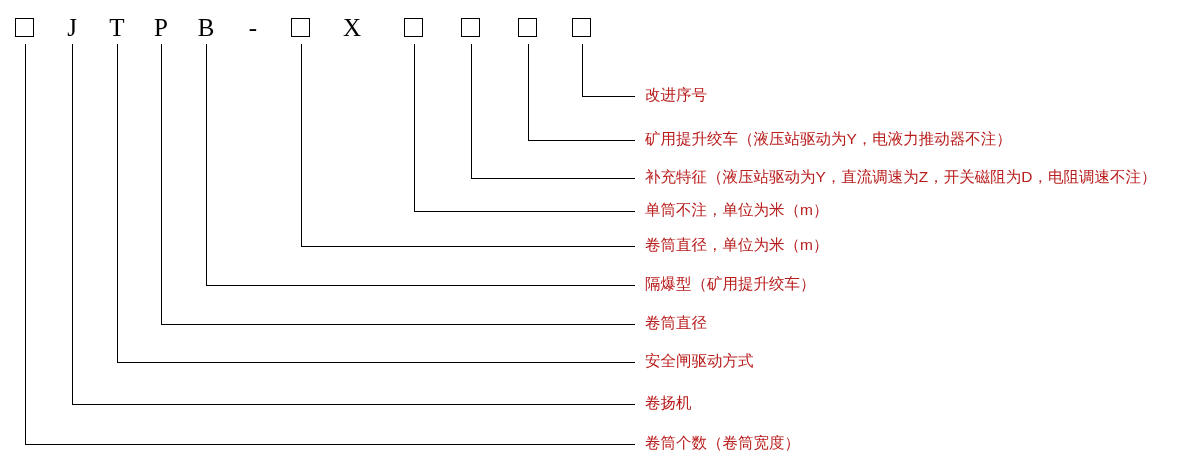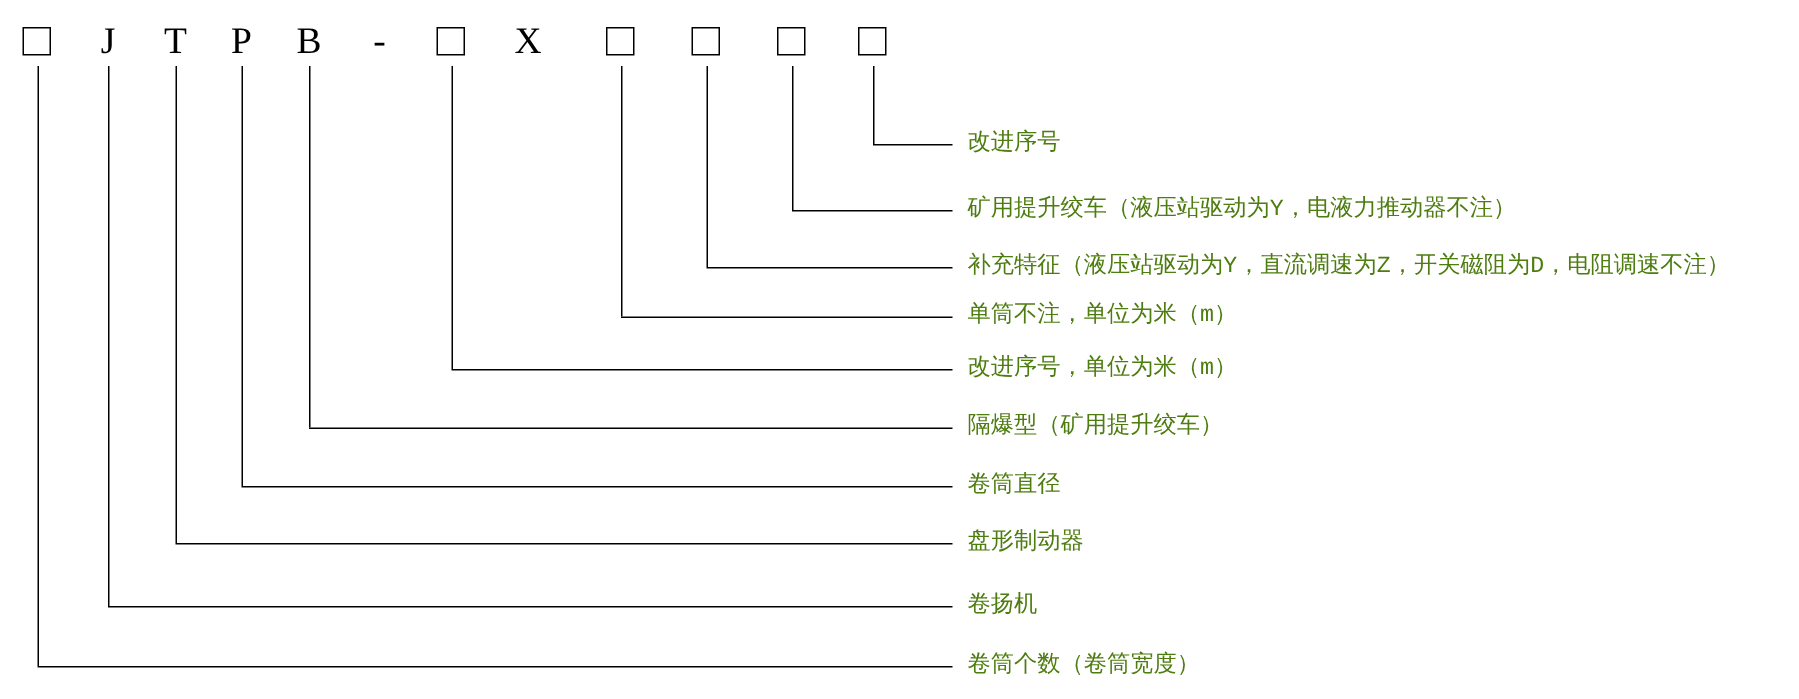--- a/index.html
+++ b/index.html
@@ -50,23 +50,23 @@
   .hline {
     position: absolute;
     height: 1px;
     background: #000000;
   }
   
   .label {
     position: absolute;
     font-size: 15.5px;
     line-height: 20px;
-    color: #4d7c0f;
+    color: #b91c1c;
     white-space: nowrap;
-    font-family: Liberation Mono, monospace;
+    font-family: Liberation Sans, sans-serif;
   }
 </style>
 </head>
 <body>
 
 <div id="root">
 
   <div class="code-row">
       <div class="box" style="left: 15px;"></div>
       <div class="sym" style="left: 62px; width: 20px;">J</div>
@@ -103,21 +103,21 @@
       <div class="hline" style="left: 72px; top: 404px; width: 563px;"></div>
       <div class="vline" style="left: 25px; top: 44px; height: 400px;"></div>
       <div class="hline" style="left: 25px; top: 444px; width: 610px;"></div>
     </div>
 
   <div id="labels">
       <div class="label" style="left: 645px; top: 85px;">改进序号</div>
       <div class="label" style="left: 645px; top: 129px;">矿用提升绞车（液压站驱动为Y，电液力推动器不注）</div>
       <div class="label" style="left: 645px; top: 167px;">补充特征（液压站驱动为Y，直流调速为Z，开关磁阻为D，电阻调速不注）</div>
       <div class="label" style="left: 645px; top: 200px;">单筒不注，单位为米（m）</div>
-      <div class="label" style="left: 645px; top: 235px;">改进序号，单位为米（m）</div>
+      <div class="label" style="left: 645px; top: 235px;">卷筒直径，单位为米（m）</div>
       <div class="label" style="left: 645px; top: 274px;">隔爆型（矿用提升绞车）</div>
       <div class="label" style="left: 645px; top: 313px;">卷筒直径</div>
-      <div class="label" style="left: 645px; top: 351px;">盘形制动器</div>
+      <div class="label" style="left: 645px; top: 351px;">安全闸驱动方式</div>
       <div class="label" style="left: 645px; top: 393px;">卷扬机</div>
       <div class="label" style="left: 645px; top: 433px;">卷筒个数（卷筒宽度）</div>
     </div>
 
 </div>
 
 </body></html>

